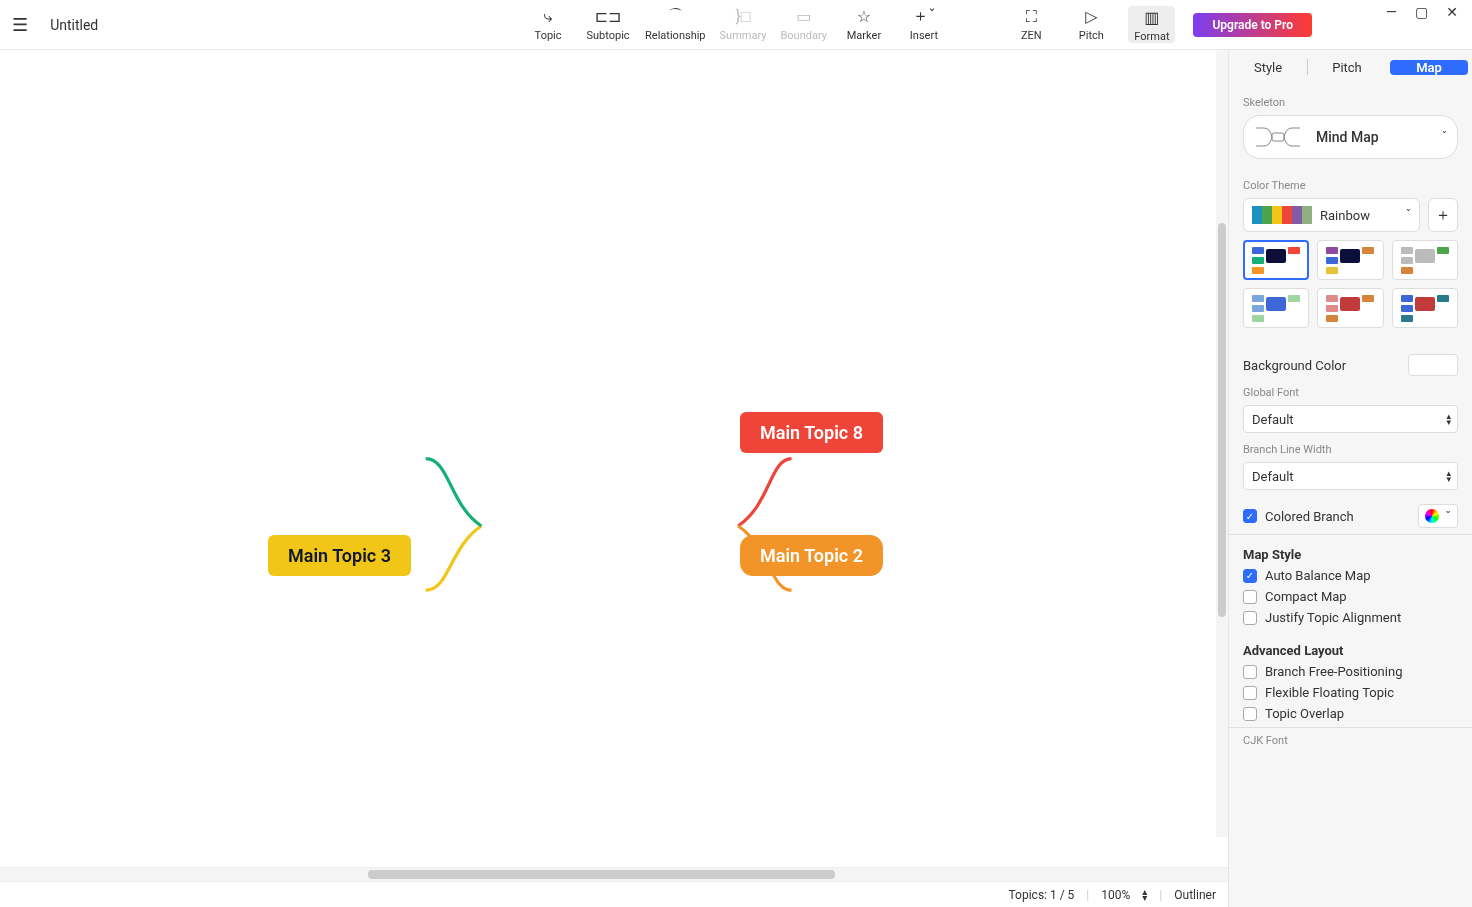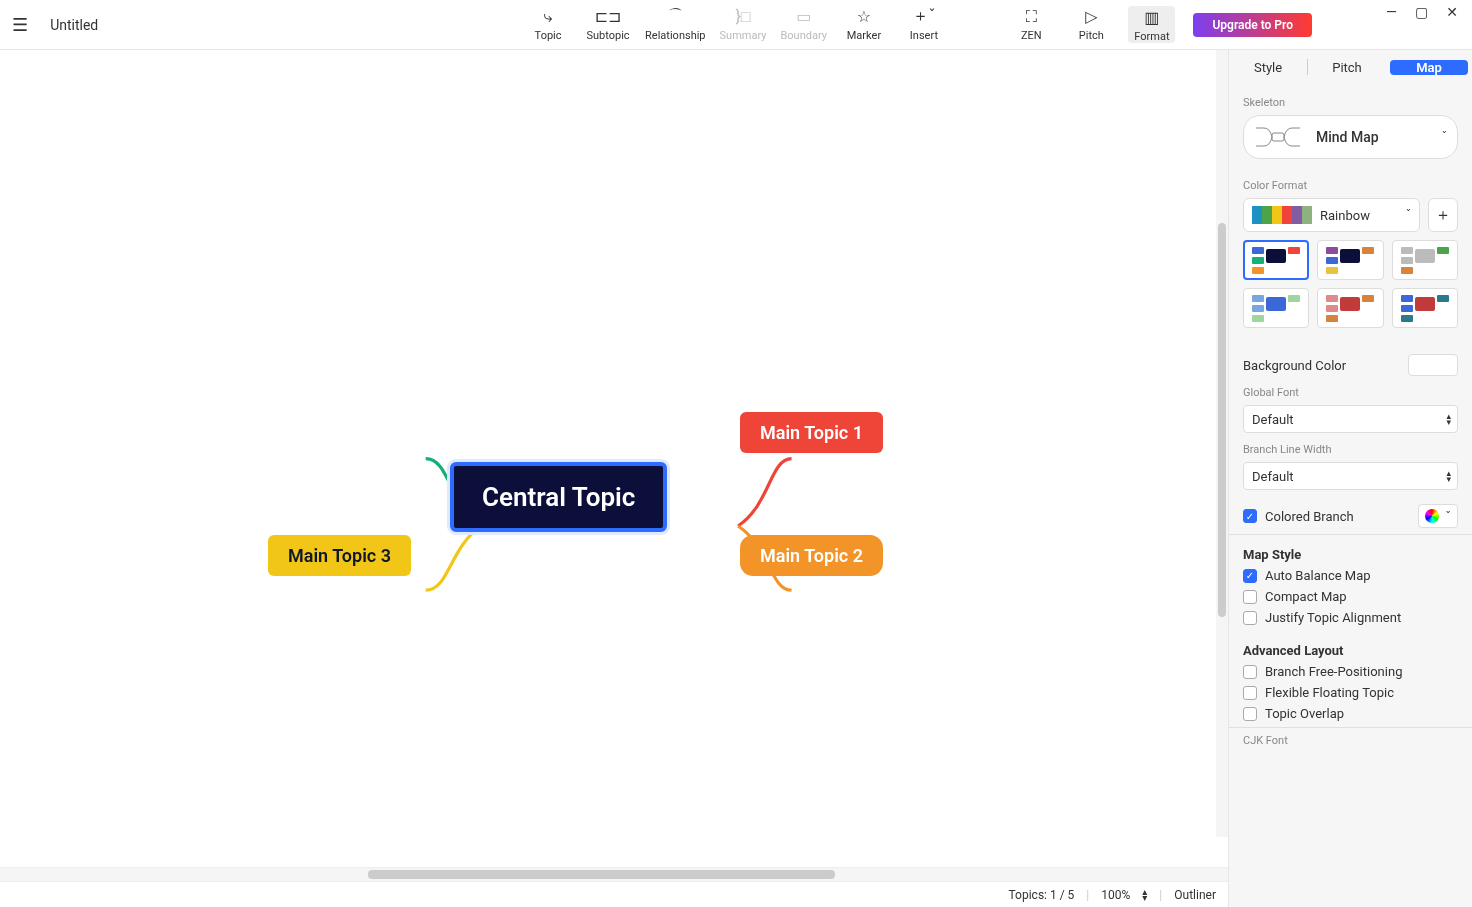--- a/index.html
+++ b/index.html
@@ -439,25 +439,22 @@
 
         <path d="M 690 445 C 720 425, 720 382, 740 382" stroke="#ef4539" stroke-width="3" fill="none"></path>
 
         <path d="M 690 445 C 720 465, 720 505, 740 505" stroke="#f29427" stroke-width="3" fill="none"></path>
 
         <path d="M 450 445 C 420 465, 420 505, 398 505" stroke="#f2c617" stroke-width="3" fill="none"></path>
 
         <path d="M 450 445 C 420 425, 420 382, 398 382" stroke="#15b076" stroke-width="3" fill="none"></path>
       </svg>
 
-      <div class="topic central" style="left:450px; top:412px;">
-        <span>Central Topic</span>
-      </div>
       <div class="topic t1" style="left:740px; top:362px;">
-        <span>Main Topic 1</span>
+        <span>Main Topic 8</span>
       </div>
       <div class="topic t2" style="left:740px; top:485px;border-radius:13px;">
         <span>Main Topic 2</span>
       </div>
       <div class="topic t3" style="left:268px; top:485px;">
         <span>Main Topic 3</span>
       </div>
 
       <div class="vscroll">
           <div class="thumb"></div>
@@ -510,21 +507,21 @@
             <path d="M42 8 Q36 8 34 17" stroke="#888" fill="none"></path>
             <path d="M42 26 Q36 26 34 17" stroke="#888" fill="none"></path>
           </svg>
         </span>
         <span class="dd-text">Mind Map</span>
         <span class="dd-chev">ˇ</span>
       </div>
     </div>
 
     <div class="panel-section">
-      <div class="panel-label">Color Format</div>
+      <div class="panel-label">Color Theme</div>
       <div class="color-row">
         <div class="color-dd">
           <span class="swatch-strip">
             <span style="background:#1d91c0"></span>
               <span style="background:#4ba34a"></span>
               <span style="background:#f2c617"></span>
               <span style="background:#ef4539"></span>
               <span style="background:#825da6"></span>
               <span style="background:#8db17f"></span>
           </span>

